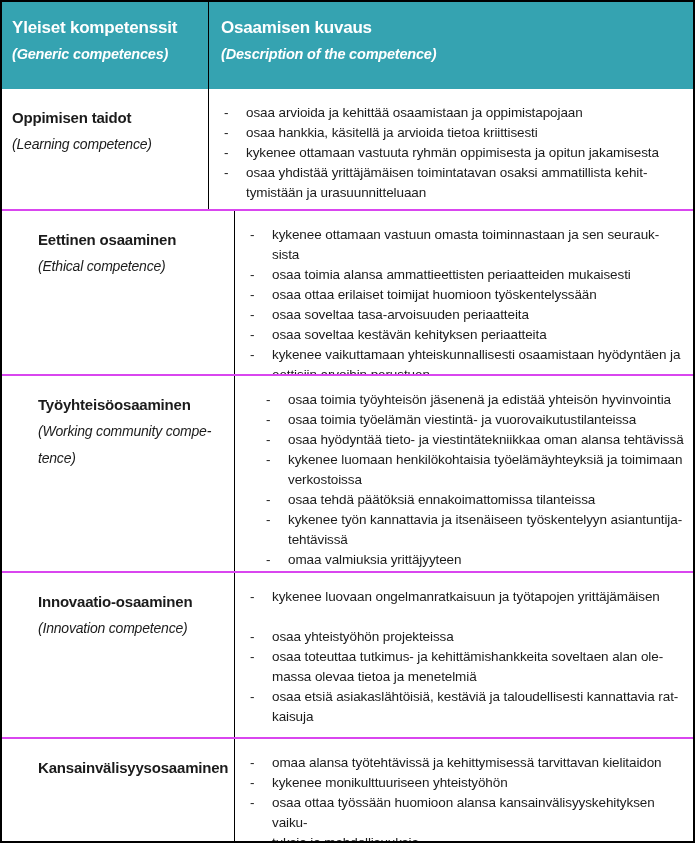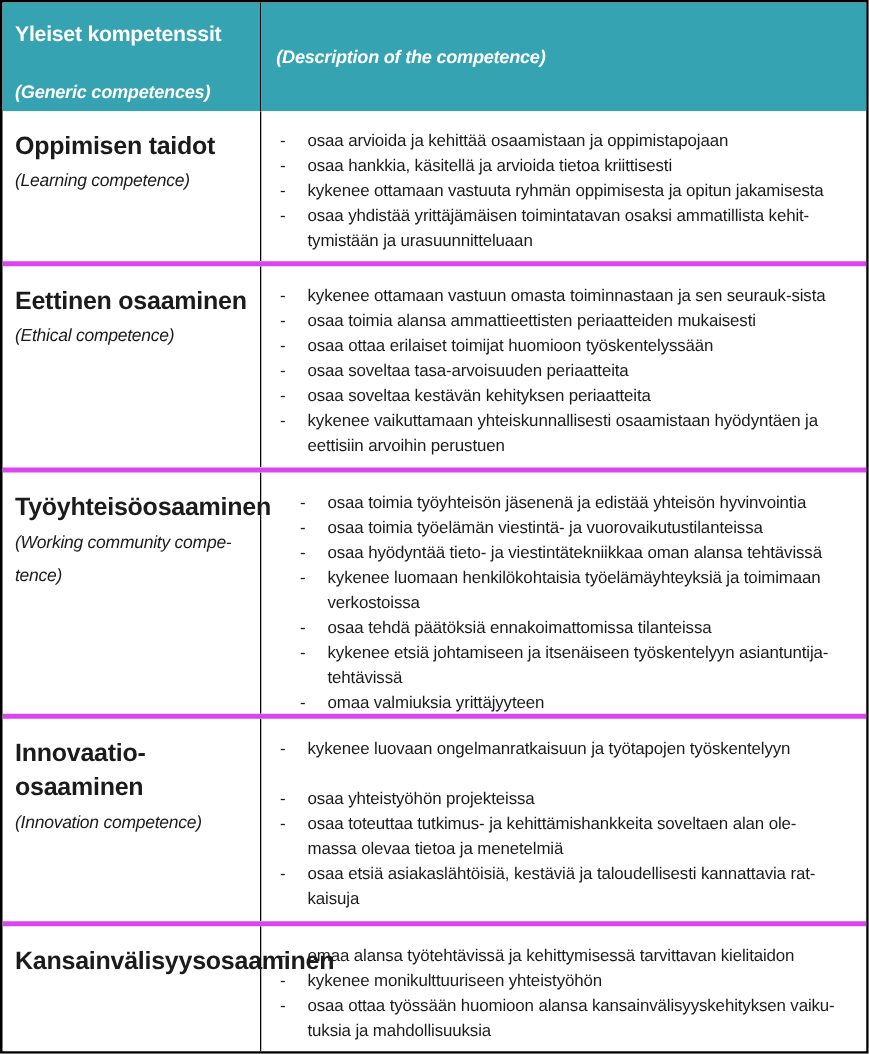--- a/index.html
+++ b/index.html
@@ -16,21 +16,21 @@
     display: flex;
     flex-direction: column;
     overflow: hidden;
     background: #ffffff;
   }
   .row {
     display: flex;
     flex: none;
     overflow: hidden;
   }
-  .row + .row { border-top: 4px solid #d946ef; }
+  .row + .row { border-top: 2px solid #d946ef; padding-left: 26px; }
   .cell-left {
     width: 207px;
     flex: none;
     border-right: 1px solid #000000;
     padding: 15px 8px 8px 10px;
   }
   .cell-right {
     flex: 1;
     padding: 14px 8px 8px 0;
   }
@@ -45,25 +45,24 @@
     font-weight: bold;
     line-height: 28px;
     letter-spacing: -0.2px;
   }
   .h-sub {
     font-size: 14.5px;
     font-weight: bold;
     font-style: italic;
     line-height: 24px;
     letter-spacing: -0.2px;
-    margin-top: 20px;
   }
   
   .cell-title {
-    font-size: 20px;
+    font-size: 15px;
     font-weight: bold;
     line-height: 27px;
     letter-spacing: -0.2px;
   }
   .cell-subtitle {
     font-size: 14px;
     font-style: italic;
     line-height: 27px;
     letter-spacing: -0.2px;
     white-space: pre-line;
@@ -90,20 +89,21 @@
 </head>
 <body>
 
 <div class="table">
   <div class="row header">
     <div class="cell-left">
       <div class="h-title">Yleiset kompetenssit</div>
       <div class="h-sub">(Generic competences)</div>
     </div>
     <div class="cell-right">
+      <div class="h-title">Osaamisen kuvaus</div>
       <div class="h-sub">(Description of the competence)</div>
     </div>
   </div>
   <div id="rows-container" style="display: flex; flex-direction: column; flex: 1 1 0%;">
       <div class="row" style="height: 120px;">
         <div class="cell-left">
           <div class="cell-title">Oppimisen taidot</div>
           <div class="cell-subtitle">(Learning competence)</div>
         </div>
         <div class="cell-right">
@@ -187,40 +187,40 @@
               <span class="dash">-</span>
               <span class="txt">kykenee luomaan henkilökohtaisia työelämäyhteyksiä ja toimimaan
 verkostoissa</span>
             </li>
             <li>
               <span class="dash">-</span>
               <span class="txt">osaa tehdä päätöksiä ennakoimattomissa tilanteissa</span>
             </li>
             <li>
               <span class="dash">-</span>
-              <span class="txt">kykenee etsiä johtamiseen ja itsenäiseen työskentelyyn asiantuntija-
+              <span class="txt">kykenee työn kannattavia ja itsenäiseen työskentelyyn asiantuntija-
 tehtävissä</span>
             </li>
             <li>
               <span class="dash">-</span>
               <span class="txt">omaa valmiuksia yrittäjyyteen</span>
             </li>
           </ul>
         </div>
       </div>
       <div class="row" style="height: 166px;">
         <div class="cell-left">
           <div class="cell-title">Innovaatio-osaaminen</div>
           <div class="cell-subtitle">(Innovation competence)</div>
         </div>
         <div class="cell-right">
           <ul class="bullets">
             <li>
               <span class="dash">-</span>
-              <span class="txt">kykenee luovaan ongelmanratkaisuun ja työtapojen työskentelyyn</span>
+              <span class="txt">kykenee luovaan ongelmanratkaisuun ja työtapojen yrittäjämäisen</span>
             </li>
             <li class="spacer"></li>
             <li>
               <span class="dash">-</span>
               <span class="txt">osaa yhteistyöhön projekteissa</span>
             </li>
             <li>
               <span class="dash">-</span>
               <span class="txt">osaa toteuttaa tutkimus- ja kehittämishankkeita soveltaen alan ole-
 massa olevaa tietoa ja menetelmiä</span>

